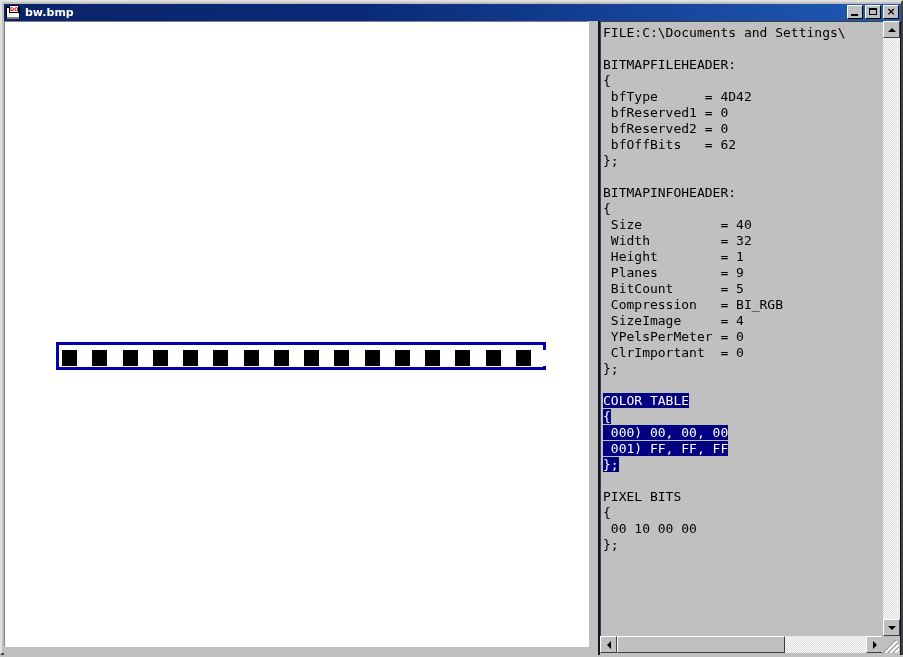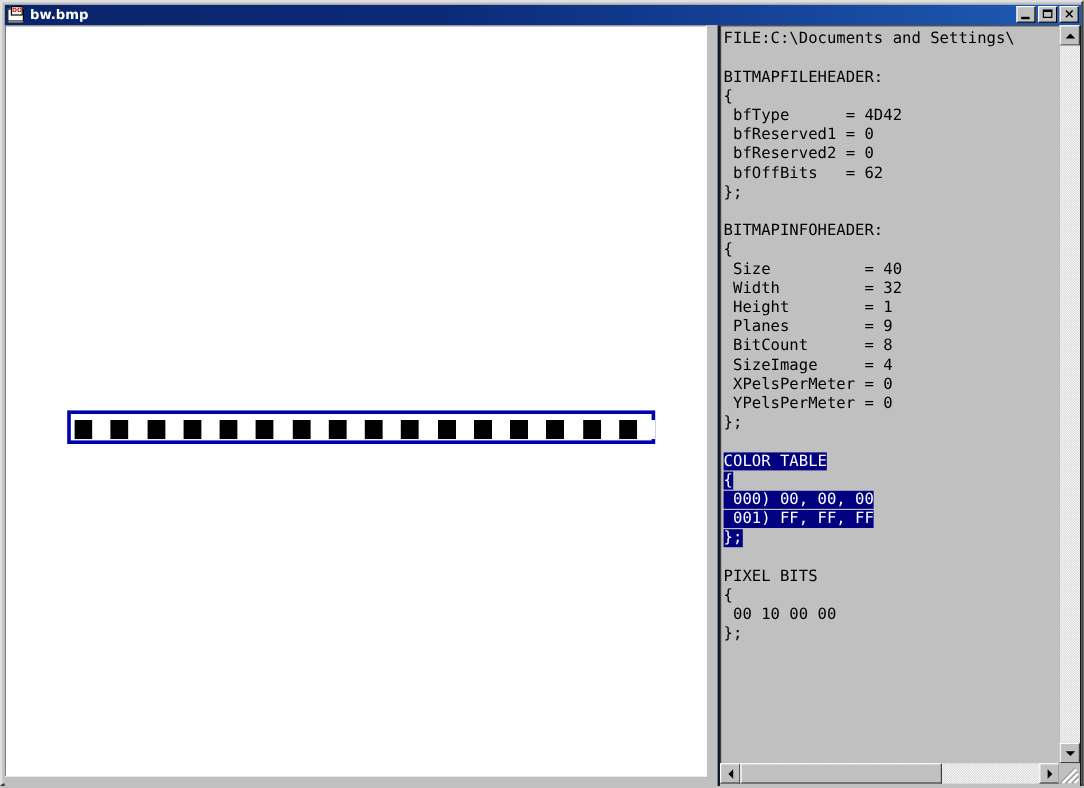--- a/index.html
+++ b/index.html
@@ -387,24 +387,25 @@
             <div class="tline"> bfReserved2 = 0</div>
             <div class="tline"> bfOffBits   = 62</div>
             <div class="tline">};</div>
             <div class="tline">&nbsp;</div>
             <div class="tline">BITMAPINFOHEADER:</div>
             <div class="tline">{</div>
             <div class="tline"> Size          = 40</div>
             <div class="tline"> Width         = 32</div>
             <div class="tline"> Height        = 1</div>
             <div class="tline"> Planes        = 9</div>
-            <div class="tline"> BitCount      = 8</div>
+            <div class="tline"> BitCount      = 5</div>
+            <div class="tline"> Compression   = BI_RGB</div>
             <div class="tline"> SizeImage     = 4</div>
-            <div class="tline"> XPelsPerMeter = 0</div>
             <div class="tline"> YPelsPerMeter = 0</div>
+            <div class="tline"> ClrImportant  = 0</div>
             <div class="tline">};</div>
             <div class="tline">&nbsp;</div>
             <div class="tline"><span class="sel">COLOR TABLE</span></div>
             <div class="tline"><span class="sel">{</span></div>
             <div class="tline"><span class="sel"> 000) 00, 00, 00</span></div>
             <div class="tline"><span class="sel"> 001) FF, FF, FF</span></div>
             <div class="tline"><span class="sel">};</span></div>
             <div class="tline">&nbsp;</div>
             <div class="tline">PIXEL BITS</div>
             <div class="tline">{</div>

